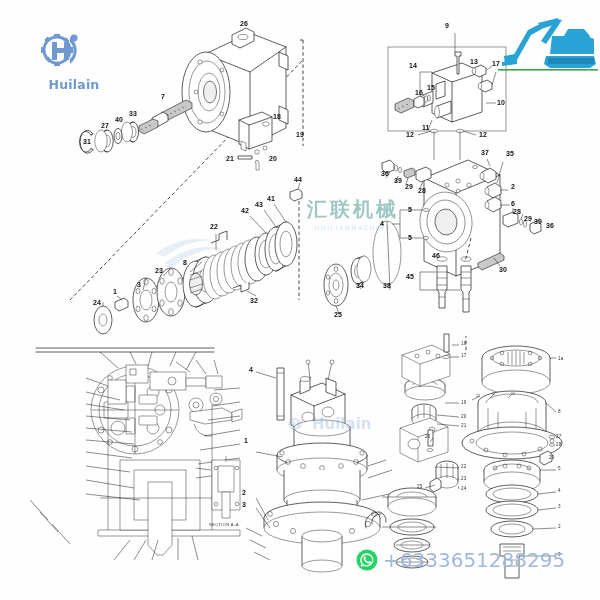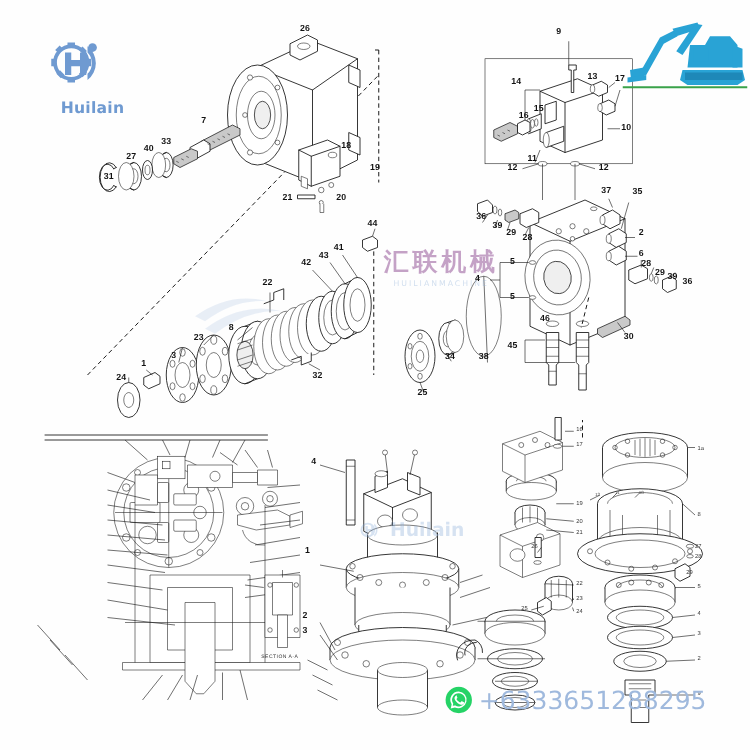--- a/index.html
+++ b/index.html
@@ -22,21 +22,21 @@
 
   
   #excavator{position:absolute;left:498px;top:14px;width:100px;height:62px;}
 
   
   .wm{position:absolute;pointer-events:none;}
   #wm-url{left:0;top:305px;width:600px;text-align:center;
           font-size:25px;font-weight:400;color:#9fb9dd;opacity:.88;
           font-family:"DejaVu Sans",sans-serif;letter-spacing:-.2px;}
   #wm-cn{left:258px;top:196px;width:190px;text-align:center;opacity:.40;}
-  #wm-cn .cn{font-size:20px;font-weight:700;color:#701a75;letter-spacing:3px;
+  #wm-cn .cn{font-size:20px;font-weight:700;color:#0f766e;letter-spacing:3px;
              font-family:"DejaVu Sans",sans-serif;}
   #wm-cn .en{font-size:6.2px;color:#8fb0d8;letter-spacing:1.6px;margin-top:1px;
              font-family:"DejaVu Sans",sans-serif;}
   #wm-mid{left:286px;top:414px;width:130px;opacity:.30;
           display:flex;align-items:center;gap:4px;}
   #wm-mid .w{font-size:15px;font-weight:700;color:#7ba3d4;
              font-family:"DejaVu Sans",sans-serif;}
   #wm-left{left:150px;top:215px;width:120px;opacity:.22;}
 
   

